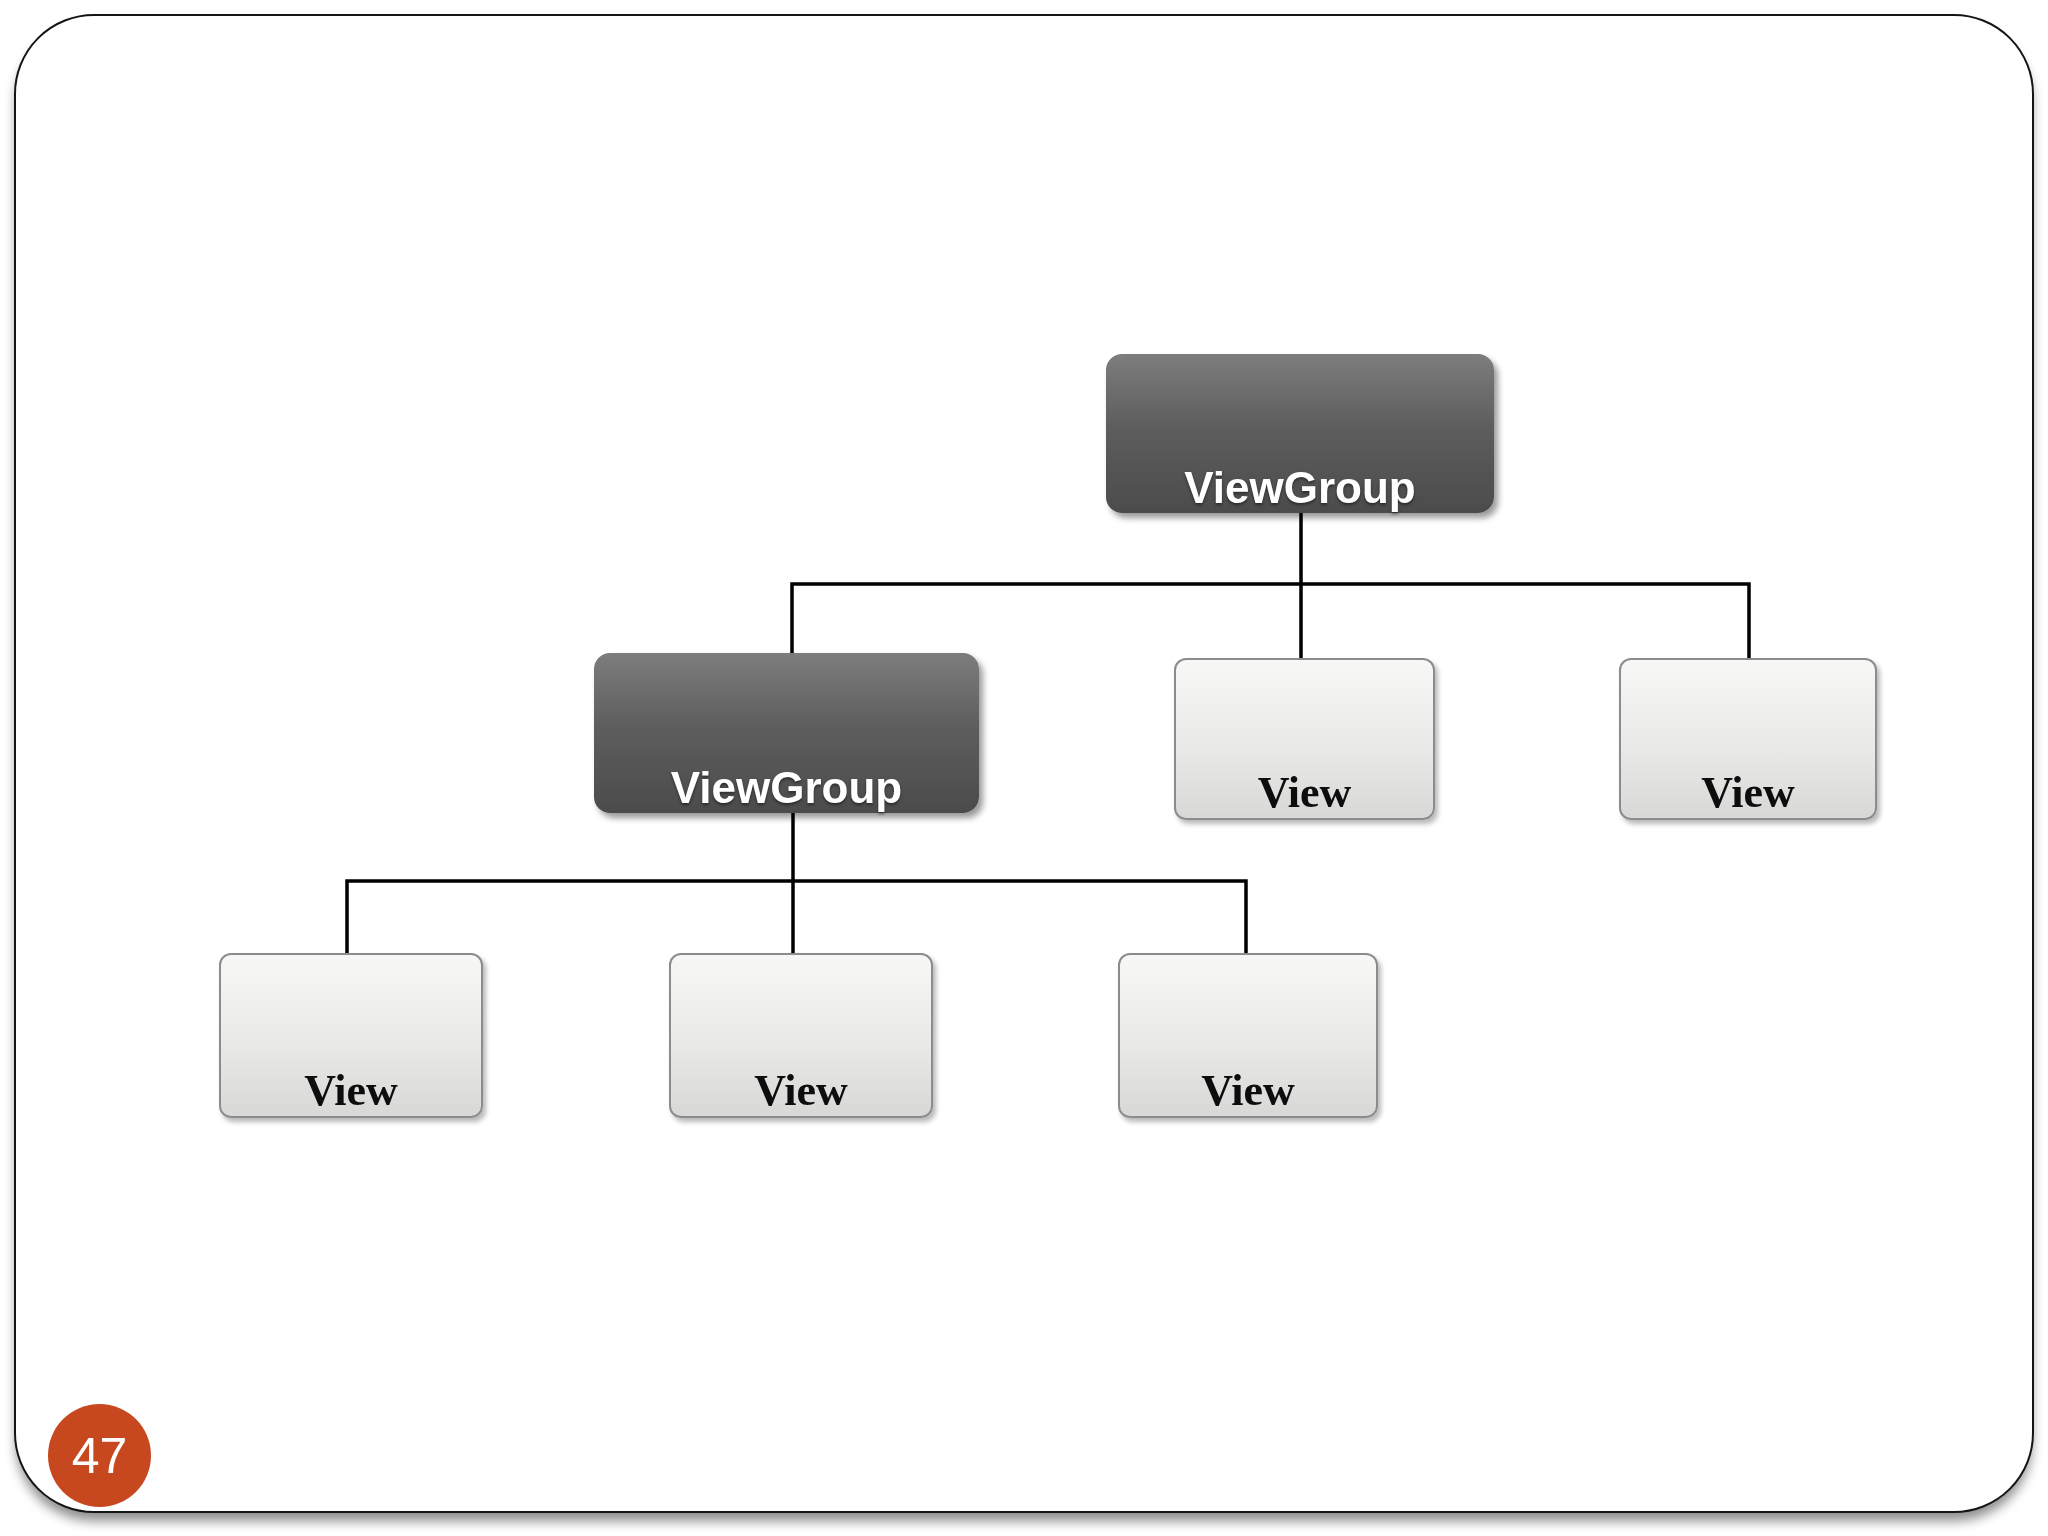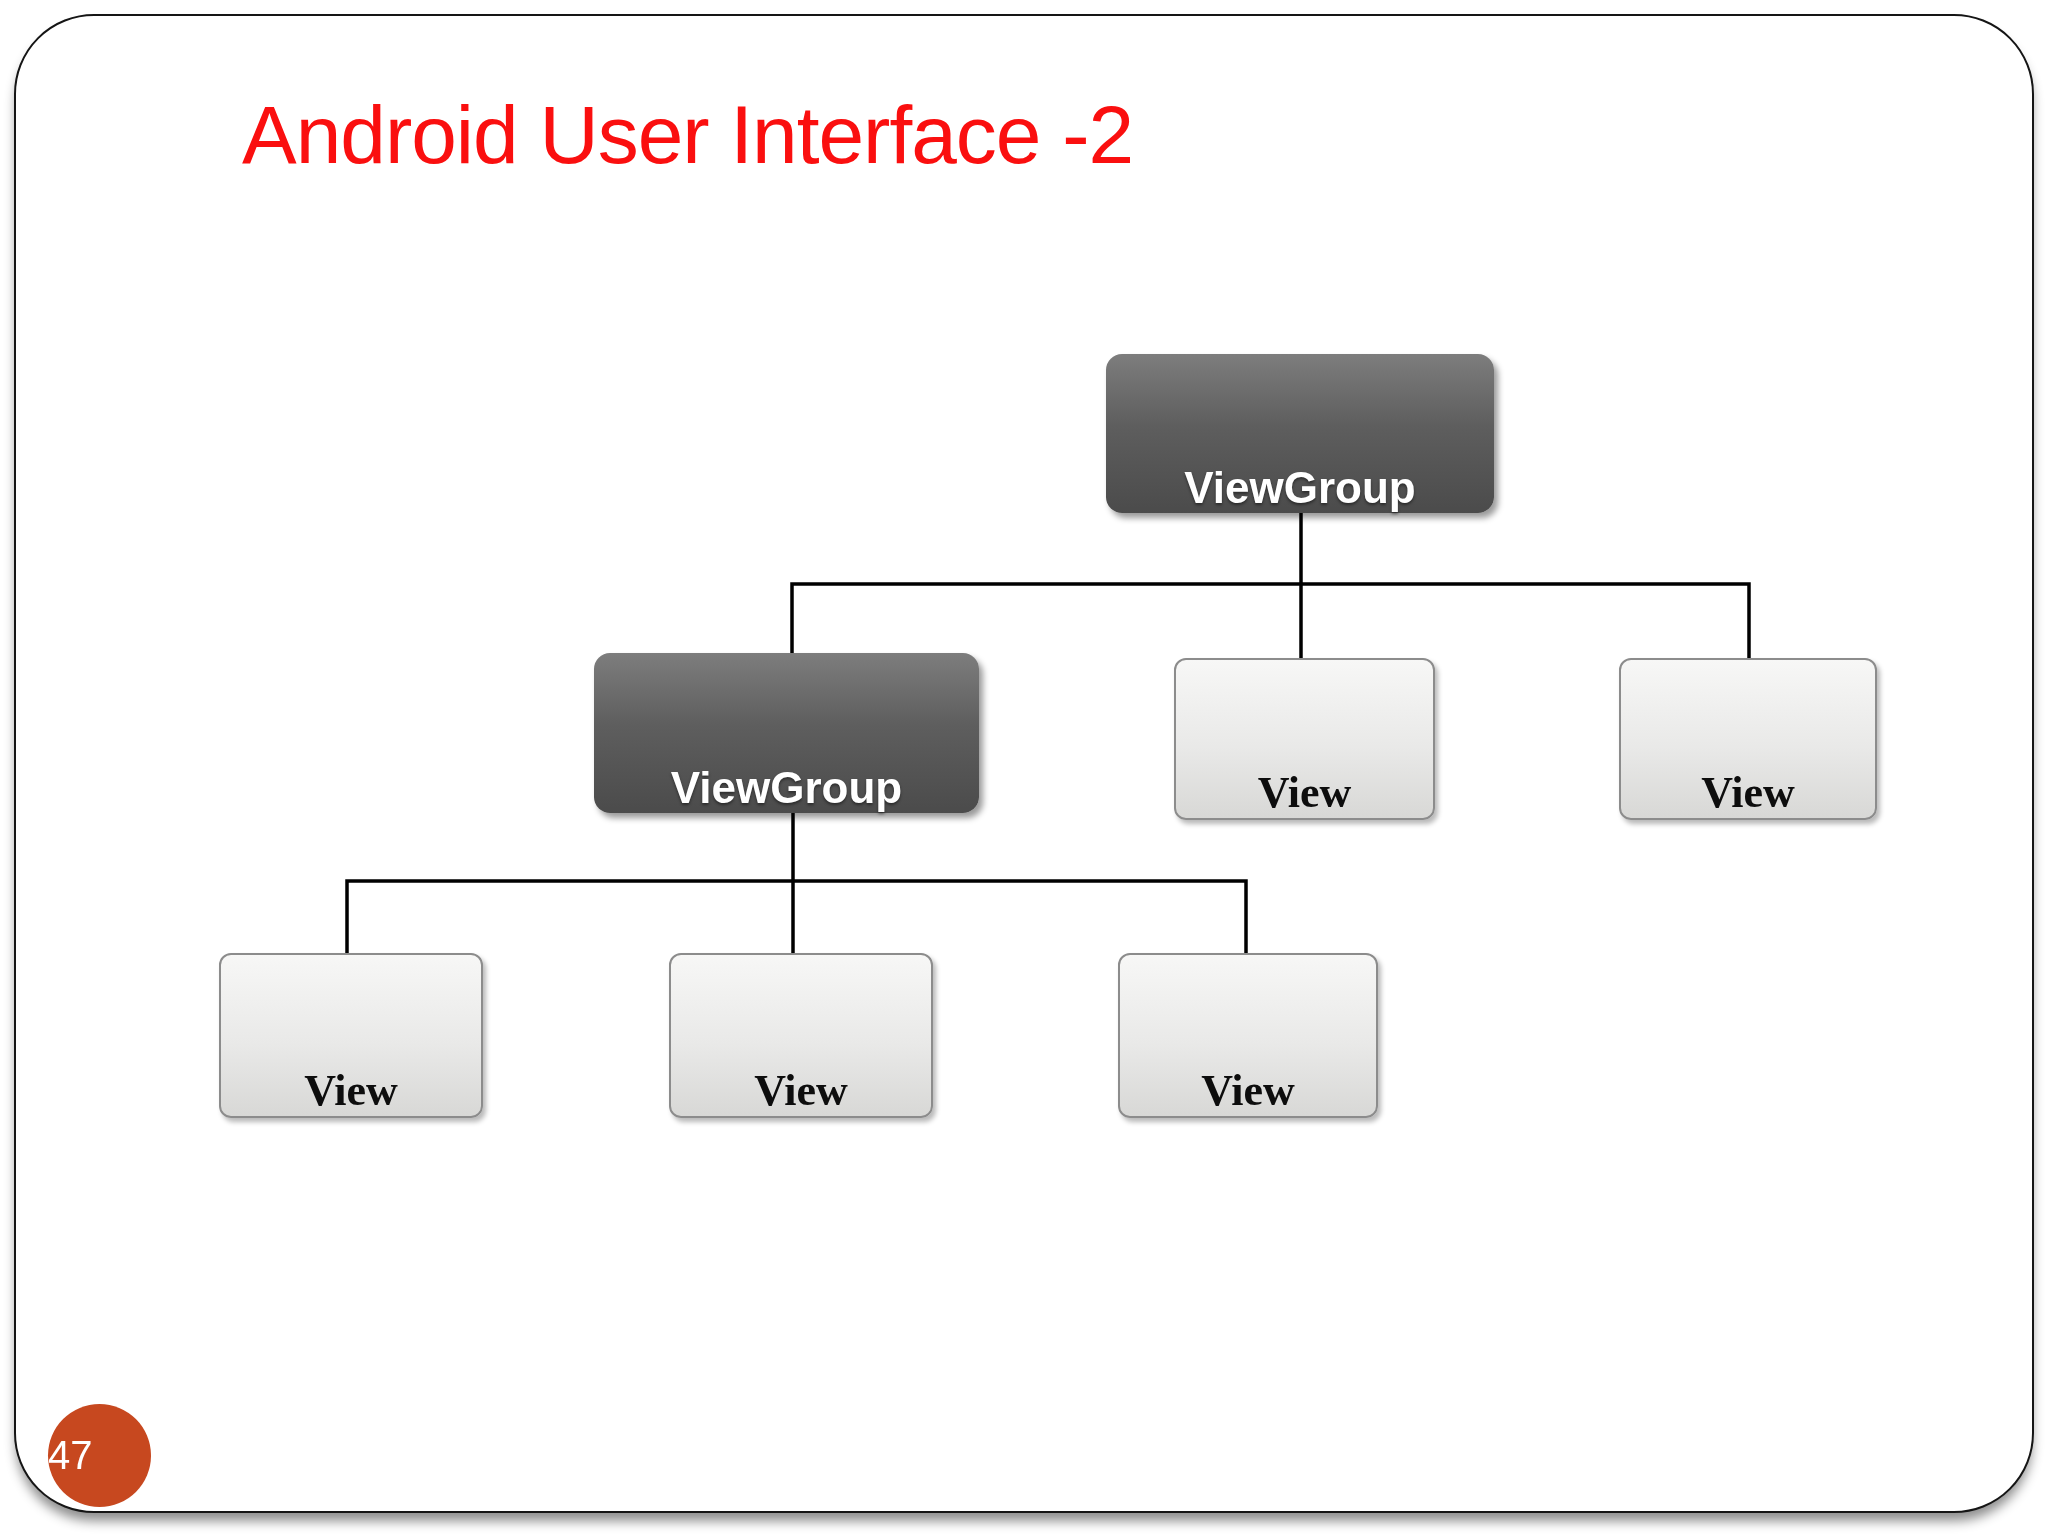--- a/index.html
+++ b/index.html
@@ -67,32 +67,31 @@
   .n-vb2    { left: 653px;  top: 937px; width: 260px; height: 161px; }
   .n-vb3    { left: 1102px; top: 937px; width: 256px; height: 161px; }
   .page-badge {
     position: absolute;
     left: 32px; top: 1388px;
     width: 103px; height: 103px;
     border-radius: 50%;
     background: #c7481f;
     display: flex;
     align-items: center;
-    justify-content: flex-start;
+    justify-content: center;
     color: #ffffff;
-    font-size: 40px;
+    font-size: 50px;
   }
 </style>
 </head>
 <body>
 
 <div class="stage">
   <div class="slide">
 
-    <div class="slide-title">Android User Interface -2</div>
 
     <svg class="connectors" viewBox="0 0 2048 1536" xmlns="http://www.w3.org/2000/svg">
 
       <line x1="1285" y1="495" x2="1285" y2="645" stroke="#000000" stroke-width="3.5"></line>
       <polyline points="776,640 776,568 1733,568 1733,645" fill="none" stroke="#000000" stroke-width="3.5"></polyline>
 
       <line x1="777" y1="795" x2="777" y2="940" stroke="#000000" stroke-width="3.5"></line>
       <polyline points="331,940 331,865 1230,865 1230,940" fill="none" stroke="#000000" stroke-width="3.5"></polyline>
     </svg>
 

